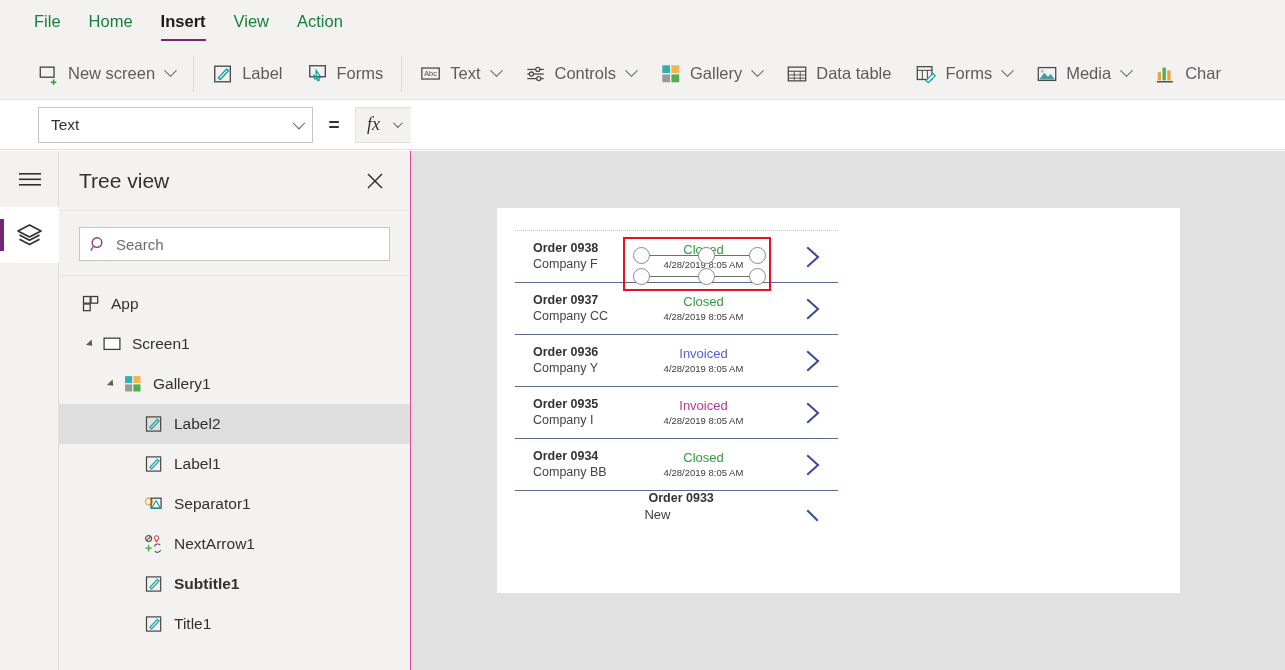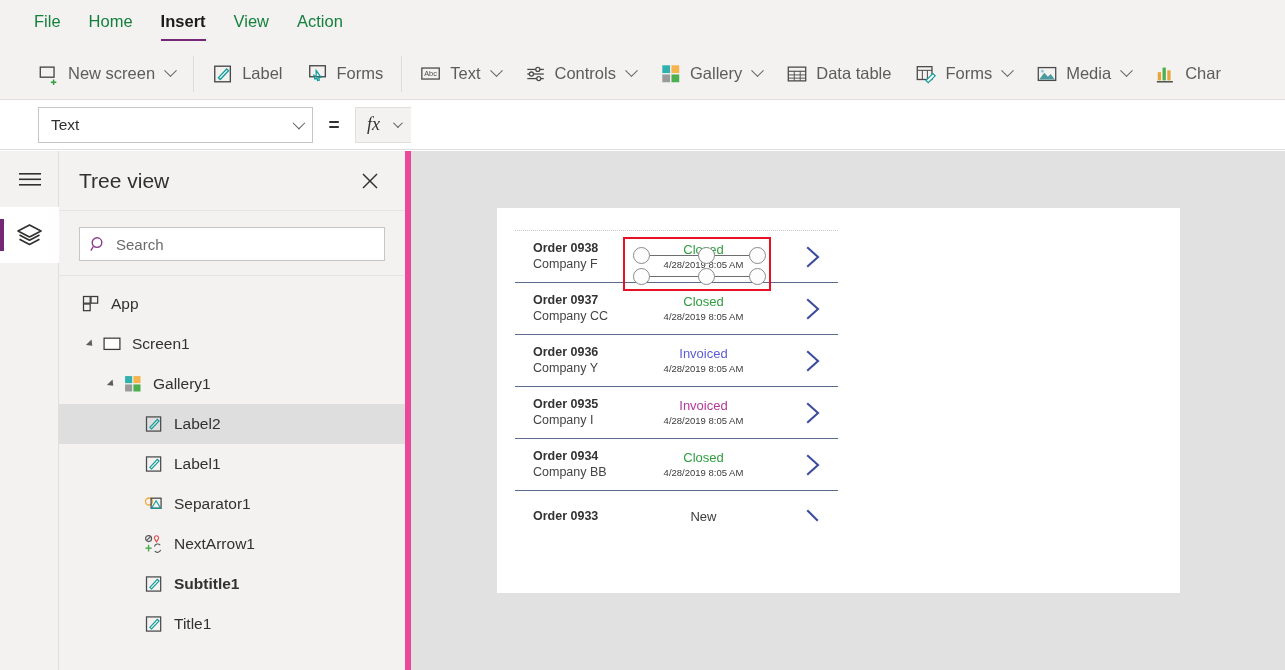--- a/index.html
+++ b/index.html
@@ -120,21 +120,21 @@
   .rail-btn.sel { background: #ffffff; }
   .rail-btn.sel::before {
     content: ""; position: absolute; left: 0; top: 12px; bottom: 12px;
     width: 3.5px; background: #742774;
   }
 
   
   .tree-panel {
     position: absolute; left: 59px; top: 151px; width: 352px; bottom: 0;
     background: #f3f2f1;
-    border-right: 6px solid #ec4899;
+    border-right: 1px solid #ec4899;
   }
   .tree-head {
     height: 60px; display: flex; align-items: center;
     justify-content: space-between;
     padding: 0 22px 0 20px;
     border-bottom: 1px solid #e6e4e2;
   }
   .tree-title { font-size: 21px; color: #323130; }
   .close-x { width: 26px; height: 26px; cursor: pointer; }
   .search-wrap { padding: 16px 20px 14px 20px; border-bottom: 1px solid #e6e4e2; }
@@ -530,21 +530,21 @@
               <div class="g-sub">Company BB</div>
             </div>
             <div class="g-mid">
               <div class="g-status" style="color: rgb(46, 158, 62);">Closed</div>
               <div class="g-date">4/28/2019 8:05 AM</div>
             </div>
             <svg class="g-arrow" viewBox="0 0 22 24">
               <path d="M6 3 L16 12 L6 21" fill="none" stroke="#3b4c9e" stroke-width="2.1" stroke-linecap="square" stroke-linejoin="miter"></path>
             </svg>
           </div>
-          <div class="grow" style="border-bottom: none;">
+          <div class="grow" style="border-bottom: none; flex-direction: column;">
             <div class="g-left">
               <div class="g-title">Order 0933</div>
             </div>
             <div class="g-mid">
               <div class="g-status" style="color: rgb(59, 59, 59);">New</div>
             </div>
             <svg class="g-arrow" viewBox="0 0 22 24">
               <path d="M6 6 L15 15" fill="none" stroke="#3b4c9e" stroke-width="2.1" stroke-linecap="square"></path>
             </svg>
           </div>

